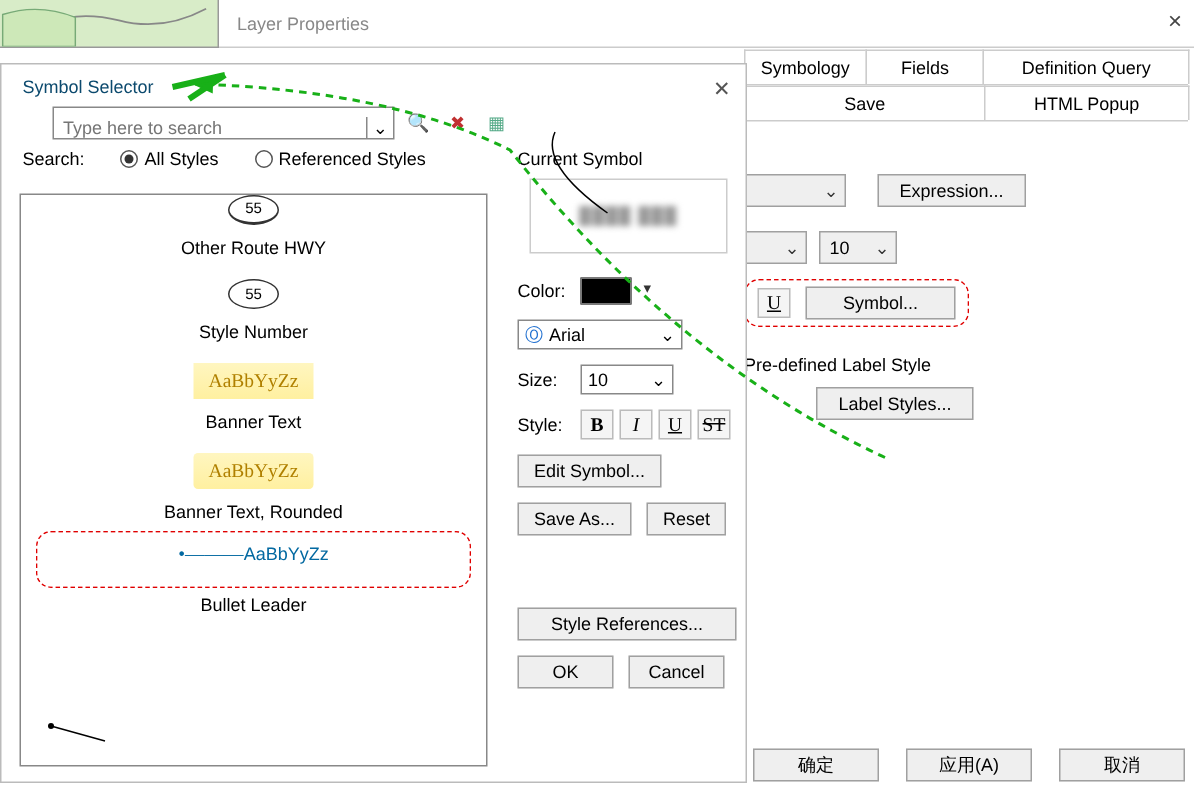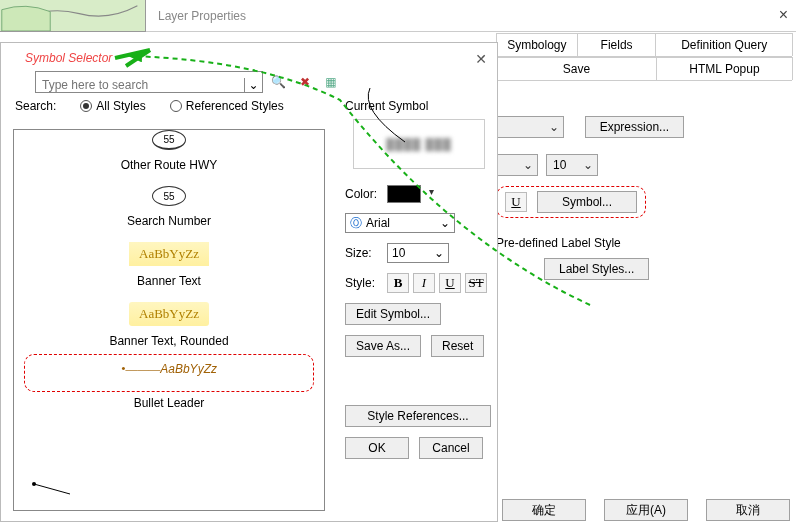--- a/index.html
+++ b/index.html
@@ -24,39 +24,39 @@
   .lbl { margin-bottom: 8px; }
   .hi-red { border: 1.5px dashed #e00000; border-radius: 10px; }
   
   .bold { font-weight: bold; } .ital { font-style: italic; } .uline { text-decoration: underline; } .strike { text-decoration: line-through; }
   .fmt { display:inline-flex; width:22px; height:20px; align-items:center; justify-content:center; border:1px solid #bbb; background:#f5f5f5; font-family:"Times New Roman",serif; font-size:13px; }
   
   .footer-btns { position: absolute; left: 496px; bottom: 4px; right: 6px; display: flex; gap: 18px; justify-content: flex-end; }
   .footer-btns .btn { width: 84px; }
   
   .symsel { position: absolute; left: 0; top: 42px; width: 498px; height: 480px; background: #fff; border: 1px solid #bbb; }
-  .symsel-title { color: #ef4444; padding: 8px 24px 6px; font-style: italic; }
+  .symsel-title { color: #0c4a6e; padding: 8px 14px 6px; }
   .symsel-close { position: absolute; right: 10px; top: 8px; color: #555; font-size: 14px; }
   .symsel-bar { display: flex; align-items: center; gap: 6px; padding: 0 10px 4px 34px; }
   .searchbox { width: 228px; height: 22px; border: 1px solid #888; display: flex; align-items: flex-end; }
   .searchbox input { border: none; outline: none; flex: 1; padding: 0 6px; font-size: 12px; color: #666; }
   .searchbox .dd { width: 18px; text-align: center; border-left: 1px solid #888; }
   .iconbtn { width: 20px; height: 20px; display: inline-flex; align-items: center; justify-content: center; }
   .search-row2 { display: flex; align-items: center; gap: 24px; padding: 2px 10px 6px 14px; }
   .radio { display: inline-flex; align-items: center; gap: 4px; }
   .radio .dot { width: 12px; height: 12px; border: 1px solid #555; border-radius: 50%; display:inline-block; position:relative; }
   .radio .dot.on::after { content:""; position:absolute; left:2px; top:2px; width:6px; height:6px; background:#333; border-radius:50%; }
   
   .list { position: absolute; left: 12px; top: 86px; width: 312px; bottom: 10px; border: 1px solid #888; overflow: hidden; padding-top: 0; }
   .item { text-align: center; padding: 10px 0 4px; }
   .item .glyph { display: inline-flex; align-items: center; justify-content: center; margin-bottom: 8px; }
   .pill { border: 1px solid #333; border-radius: 50%; width: 34px; height: 20px; font-size: 10px; display:flex; align-items:center; justify-content:center; }
   .banner { background: linear-gradient(#fff6c0,#fff0a0); padding: 4px 10px; color: #b08000; font-family: "Times New Roman", serif; font-size: 13px; }
   .banner.rnd { border-radius: 3px; }
-  .bullet { color: #a16207; font-family: "Times New Roman", serif; font-style: italic; font-size: 13px; white-space: pre; }
+  .bullet { color: #0369a1; font-family: "Times New Roman", serif; font-size: 13px; white-space: pre; }
   
   .preview { position: absolute; left: 344px; top: 56px; width: 148px; }
   .cs-lbl { margin-bottom: 6px; }
   .cs-box { width: 132px; height: 50px; border: 1px solid #ccc; background: #fff; margin: 0 auto 16px; display:flex; align-items:center; justify-content:center; }
   .blur { filter: blur(2px); color:#999; letter-spacing:1px; font-size:11px; }
   .prow { display: flex; align-items: center; gap: 4px; margin-bottom: 10px; }
   .prow .plabel { width: 38px; }
   .color-sw { width: 34px; height: 18px; border: 1px solid #777; background: #000; display:inline-block; position:relative; }
   .color-sw::after { content:"▾"; position:absolute; right:-14px; top:0; font-size:10px; color:#333; }
   .fontsel { width: 110px; height: 20px; border: 1px solid #888; display:flex; align-items:center; padding:0 4px; gap:4px; }
@@ -152,21 +152,21 @@
     <div class="item" style="padding-top:0">
       <div class="glyph">
           <span class="pill" style="border-bottom-width:2px">55</span>
         </div>
       <div>Other Route HWY</div>
     </div>
     <div class="item">
       <div class="glyph">
           <span class="pill">55</span>
         </div>
-      <div>Search Number</div>
+      <div>Style Number</div>
     </div>
     <div class="item">
       <div class="glyph">
           <span class="banner">AaBbYyZz</span>
         </div>
       <div>Banner Text</div>
     </div>
     <div class="item">
       <div class="glyph">
           <span class="banner rnd">AaBbYyZz</span>

